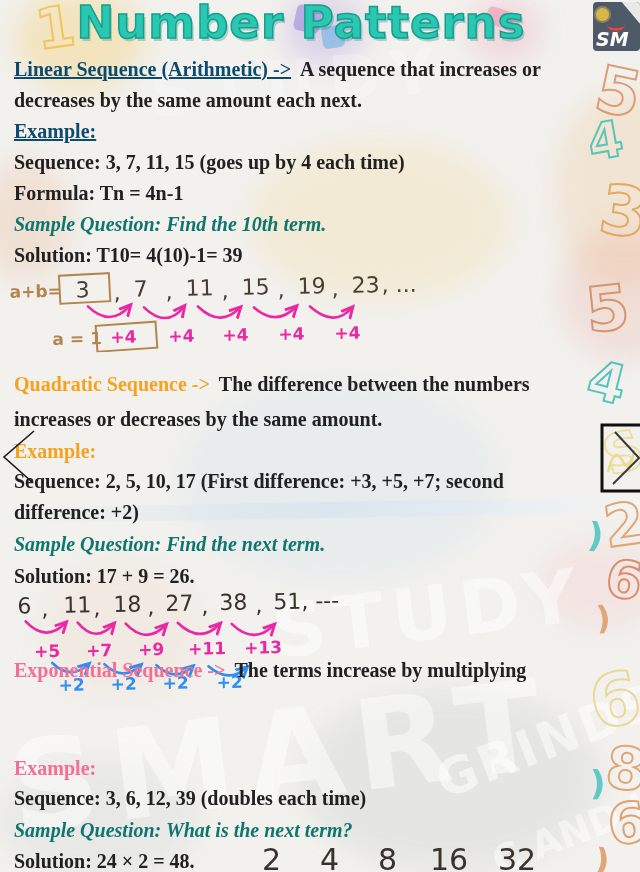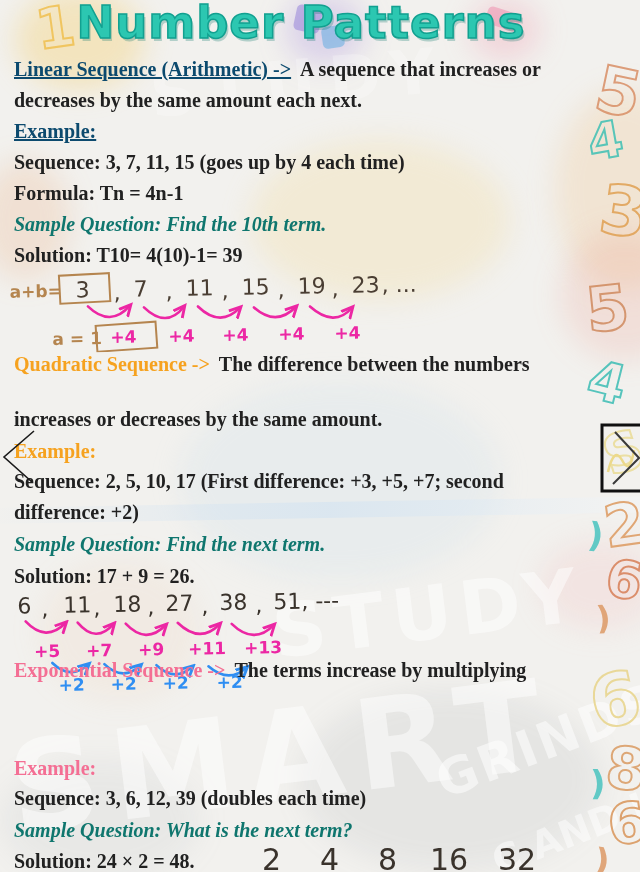--- a/index.html
+++ b/index.html
@@ -113,20 +113,26 @@
       <span class="doodle" style="left: 596px; top: 602px; font-size: 32px; transform: rotate(-4deg); color: rgb(221, 154, 102);">)</span>
       <span class="doodle" style="left: 590px; top: 664px; font-size: 72px; transform: rotate(-12deg); color: transparent; -webkit-text-stroke: 2px rgb(232, 212, 138);">6</span>
       <span class="doodle" style="left: 606px; top: 740px; font-size: 58px; transform: rotate(6deg); color: transparent; -webkit-text-stroke: 2px rgb(218, 155, 98);">8</span>
       <span class="doodle" style="left: 590px; top: 766px; font-size: 34px; transform: rotate(0deg); color: rgb(73, 196, 192);">)</span>
       <span class="doodle" style="left: 608px; top: 796px; font-size: 56px; transform: rotate(-8deg); color: transparent; -webkit-text-stroke: 2px rgb(217, 149, 89);">6</span>
       <span class="doodle" style="left: 594px; top: 844px; font-size: 34px; transform: rotate(8deg); color: rgb(221, 154, 102);">)</span>
     </div>
 
   <h1 class="title">Number Patterns</h1>
 
+  <div class="logo">
+    <div class="sail"></div>
+    <div class="gear"></div>
+    <div class="smile"></div>
+    <div class="logo-text">SM</div>
+  </div>
 
   <div class="line" style="top:57px">
     <span class="teal">Linear Sequence (Arithmetic) -&gt;</span><span class="rest">A sequence that increases or</span>
   </div>
   <div class="line" style="top:88px">decreases by the same amount each next.</div>
   <div class="line teal" style="top:119px">Example:</div>
   <div class="line" style="top:150px">Sequence: 3, 7, 11, 15 (goes up by 4 each time)</div>
   <div class="line" style="top:181px">Formula: Tn = 4n-1</div>
   <div class="line blue" style="top:212px">Sample Question: Find the 10th term.</div>
   <div class="line" style="top:243px">Solution: T10= 4(10)-1= 39</div>
@@ -161,21 +167,21 @@
     <path class="arc-p" d="M 302 38 Q 326 60 344 40" marker-end="url(#arrP)"></path>
     <text class="hw-tan" x="44" y="72">a = 1</text>
     <rect class="boxtan" x="88" y="52" width="60" height="26" transform="rotate(-3 118 65)"></rect>
     <text class="hw-pink" x="102" y="71">+4</text>
     <text class="hw-pink" x="160" y="71">+4</text>
     <text class="hw-pink" x="214" y="71">+4</text>
     <text class="hw-pink" x="270" y="71">+4</text>
     <text class="hw-pink" x="326" y="71">+4</text>
   </svg>
 
-  <div class="line" style="top:352px">
+  <div class="line" style="top:372px">
     <span class="orange">Quadratic Sequence -&gt;</span><span class="rest">The difference between the numbers</span>
   </div>
   <div class="line" style="top:407px">increases or decreases by the same amount.</div>
   <div class="line orange" style="top:439px">Example:</div>
   <div class="line" style="top:469px">Sequence: 2, 5, 10, 17 (First difference: +3, +5, +7; second</div>
   <div class="line" style="top:500px">difference: +2)</div>
   <div class="line blue" style="top:532px">Sample Question: Find the next term.</div>
   <div class="line" style="top:564px">Solution: 17 + 9 = 26.</div>
 
   <svg class="hw" style="left:8px;top:590px" width="432" height="102" viewBox="0 0 432 102">

